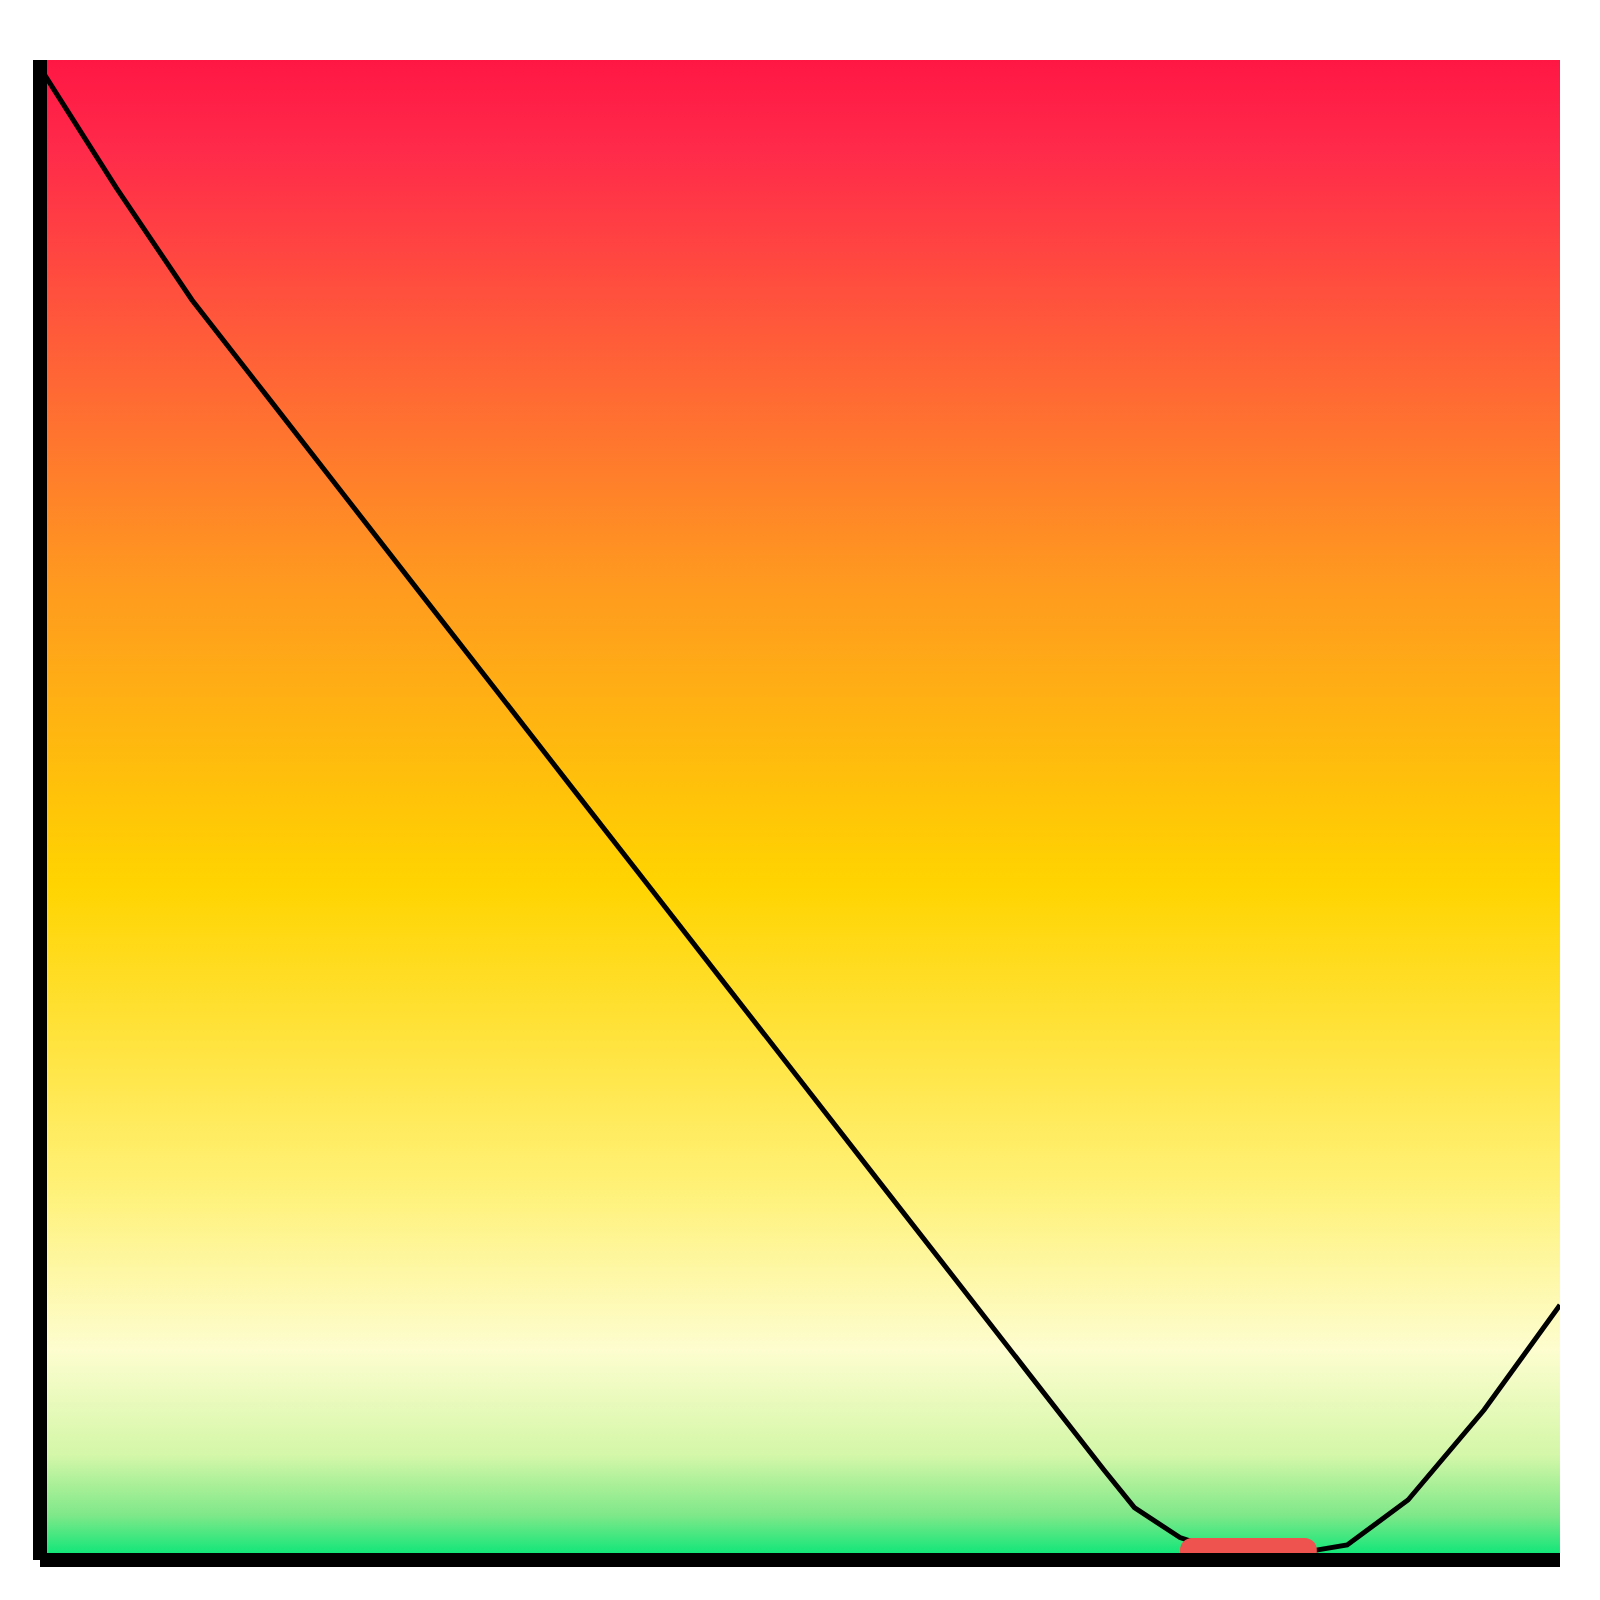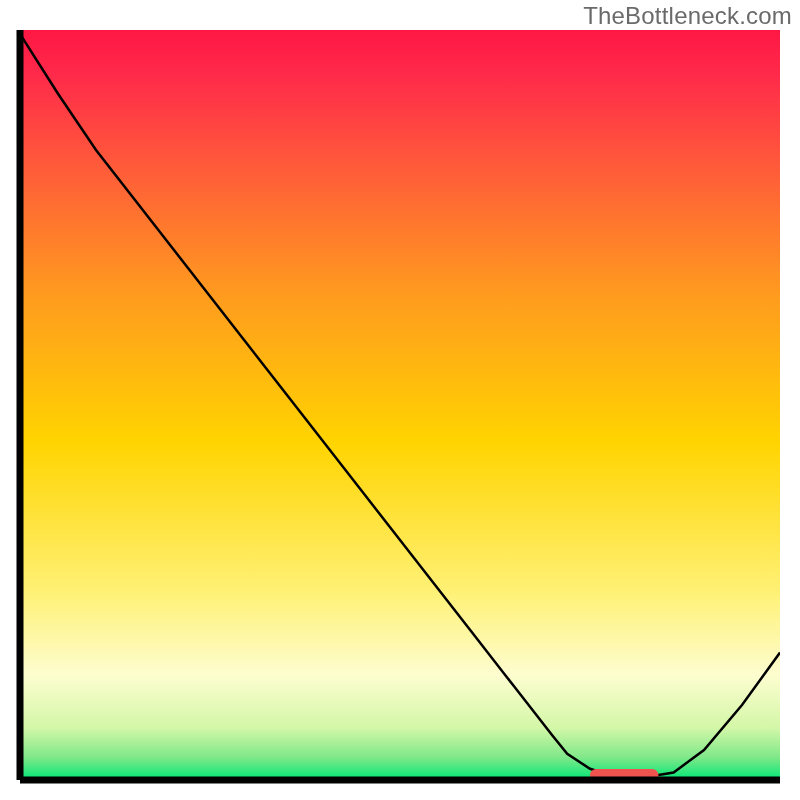--- a/index.html
+++ b/index.html
@@ -25,21 +25,20 @@
     z-index: 10;
   }
   svg {
     display: block;
   }
 </style>
 </head>
 <body>
 
 <div class="chart-container">
-  <div class="watermark">TheBottleneck.com</div>
   <svg id="chart-svg" width="800" height="800" viewBox="0 0 800 800">
     <defs>
       <linearGradient id="bg-grad" x1="0" y1="0" x2="0" y2="1">
         <stop id="g0" offset="0%" stop-color="#ff1744"></stop>
         <stop id="g1" offset="6%" stop-color="#ff2a4a"></stop>
         <stop id="g2" offset="18%" stop-color="#ff5a3a"></stop>
         <stop id="g3" offset="35%" stop-color="#ff9a1f"></stop>
         <stop id="g4" offset="55%" stop-color="#ffd400"></stop>
         <stop id="g5" offset="75%" stop-color="#fff176"></stop>
         <stop id="g6" offset="86%" stop-color="#fdfdcf"></stop>

